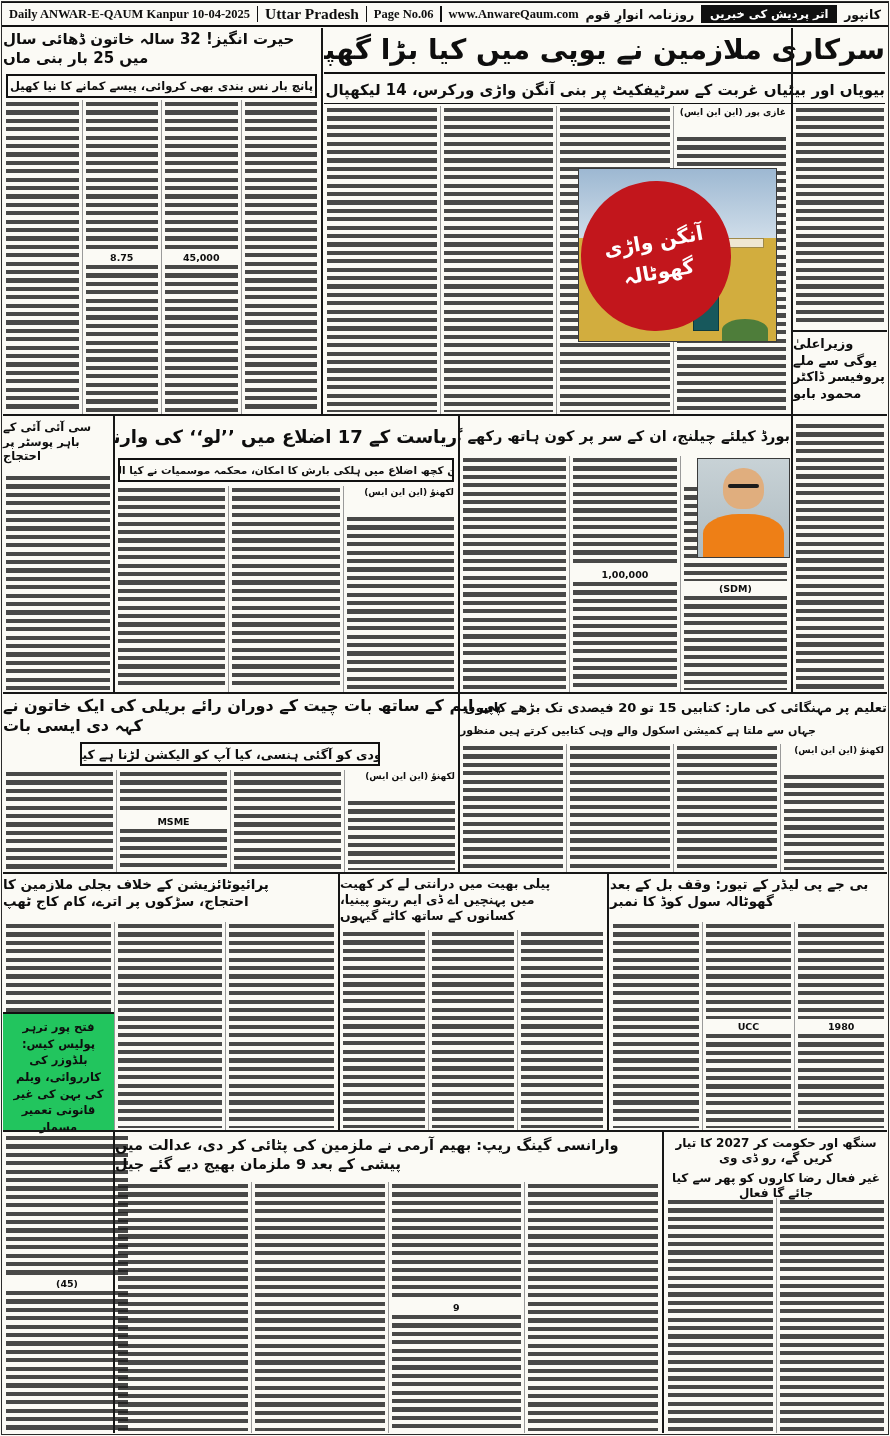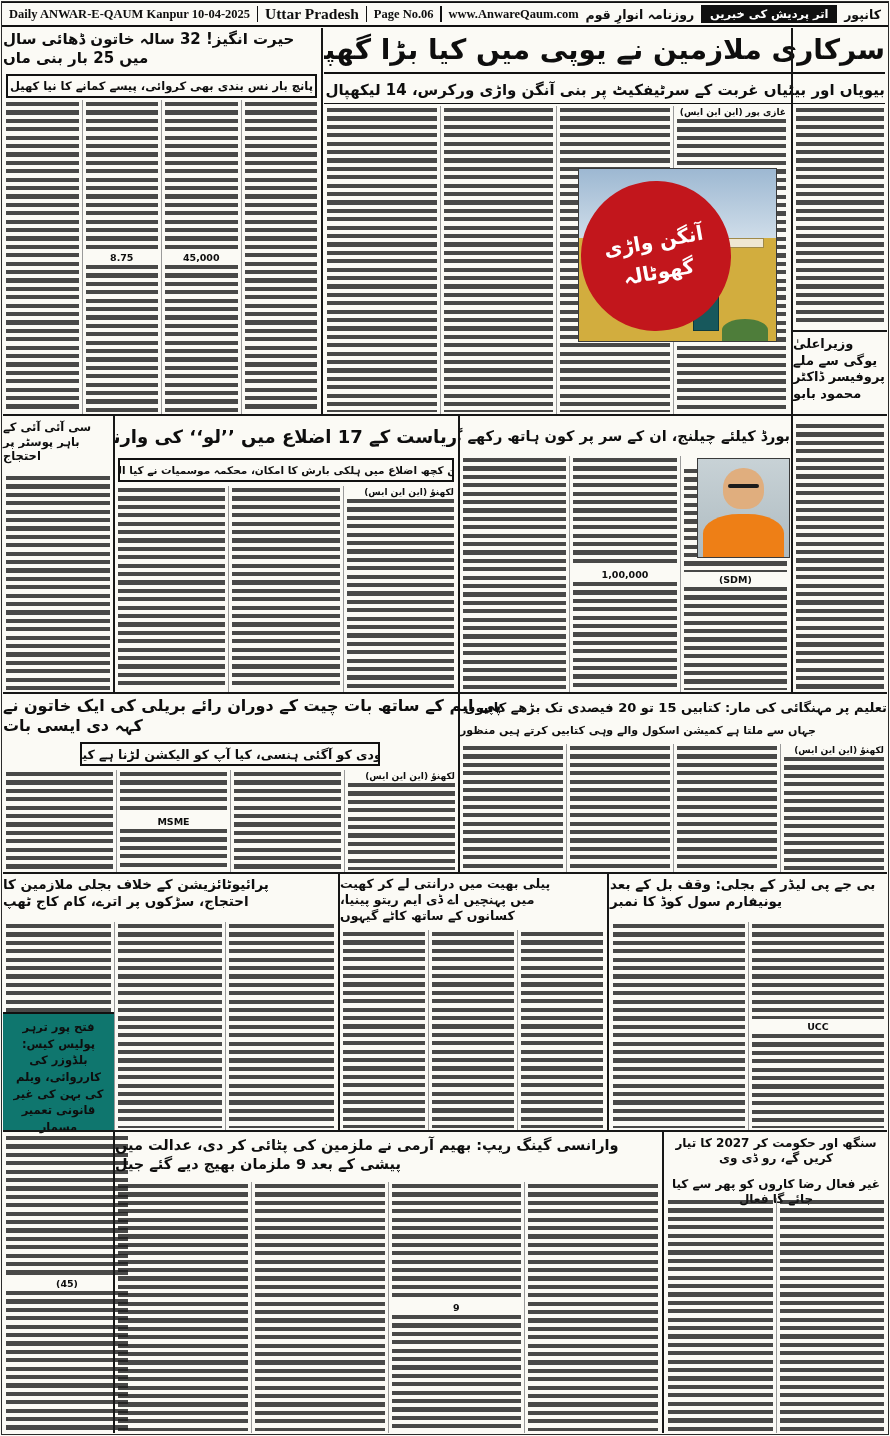--- a/index.html
+++ b/index.html
@@ -14,36 +14,36 @@
 .sep{width:1.5px;height:16px;background:#111}
 .h{position:absolute;font-weight:bold;direction:rtl;text-align:left;line-height:1.28}
 .nw{white-space:nowrap;overflow:hidden}
 .subbox{position:absolute;font-weight:bold;direction:rtl;text-align:center;border:2px solid #111;display:flex;align-items:center;justify-content:center;white-space:nowrap;overflow:hidden;background:#fbfaf5}
 .hr{position:absolute;height:2px;background:#171717}
 .vr{position:absolute;width:1.5px;background:#171717}
 .cols{position:absolute;display:flex;direction:rtl}
 .col{flex:1;display:flex;flex-direction:column;padding:1px 3px;min-width:0}
 .col:not(:last-child){border-left:1px solid #9a9a9a}
 .tx{flex:1;margin:1px 0;background:repeating-linear-gradient(to bottom,rgba(28,28,28,.8) 0 4.2px,rgba(0,0,0,0) 4.2px 8.4px)}
-.dl{font-size:9px;font-weight:bold;direction:rtl;text-align:right;white-space:nowrap;overflow:hidden;padding-bottom:1px}
+.dl{font-size:9px;font-weight:bold;direction:rtl;text-align:right;white-space:nowrap;overflow:hidden;padding-bottom:19px}
 .tok{font-size:9.5px;font-weight:bold;text-align:center;direction:ltr;padding:1px 0;white-space:nowrap;overflow:hidden}
 .photo{position:absolute;border:1px solid #3a3a3a;overflow:hidden}
 .p1{background:#a9c2d8}
 .p1-sky{position:absolute;left:0;top:0;right:0;height:40%;background:linear-gradient(#9db8d2,#cfdde9)}
 .p1-bldg{position:absolute;left:0;bottom:0;right:0;height:60%;background:#d2ad3e}
 .p1-band{position:absolute;left:6%;top:40%;width:88%;height:10px;background:#efe7d2;border:1px solid #9f8a4a}
 .p1-door{position:absolute;left:58%;bottom:6%;width:26px;height:44px;background:#17585c;border:1px solid #0d3a3d}
 .p1-bush{position:absolute;right:4%;bottom:0;width:46px;height:22px;background:#4e7d3a;border-radius:50% 50% 0 0}
 .badge-circle{position:absolute;left:2px;top:12px;width:150px;height:150px;border-radius:50%;background:#c2161c;color:#fff;display:flex;flex-direction:column;align-items:center;justify-content:center;gap:7px;transform:rotate(-10deg);font-weight:bold;font-size:20px;direction:rtl;text-align:center}
 .p2{background:linear-gradient(#c8d2d6,#aebbc1)}
 .p2-head{position:absolute;left:27%;top:9%;width:46%;height:42%;background:#e0ae7e;border-radius:48% 48% 42% 42%}
 .p2-glass{position:absolute;left:33%;top:25%;width:34%;height:4px;background:#1c1c1c;border-radius:2px}
 .p2-robe{position:absolute;left:6%;bottom:0;width:88%;height:44%;background:#ee7f16;border-radius:45% 45% 0 0}
-.overlay-art{position:absolute;background:#0f766e;border-top:2px solid #111;padding:5px 3px 2px;font-weight:bold;direction:rtl;text-align:center;line-height:1.45}
-.stack{position:absolute;display:flex;flex-direction:column;gap:10px}
+.overlay-art{position:absolute;background:#22c55e;border-top:2px solid #111;padding:5px 3px 2px;font-weight:bold;direction:rtl;text-align:center;line-height:1.45}
+.stack{position:absolute;display:flex;flex-direction:column;gap:4px}
 .s-line{font-weight:bold;direction:rtl;text-align:center;font-size:12px;line-height:1.28}
 </style>
 </head>
 <body>
 
 <div class="page">
   <div class="frame"></div>
 
   <header class="masthead">
     <span class="m-en">Daily ANWAR-E-QAUM Kanpur 10-04-2025</span>
@@ -239,22 +239,27 @@
       </div>
     <div class="col">
         <div class="tx"></div>
       </div>
     <div class="col">
         <div class="tx"></div>
       </div>
   </div>
   <div class="vr" style="left:607px;top:874px;height:256px"></div>
 
-  <div class="h" style="left:610px;top:876px;width:277px;height:44px;font-size:13.5px">بی جے پی لیڈر کے بجلی: وقف بل کے بعد یونیفارم سول کوڈ کا نمبر</div>
+  <div class="h" style="left:610px;top:876px;width:277px;height:44px;font-size:13.5px">بی جے پی لیڈر کے تیور: وقف بل کے بعد گھوٹالہ سول کوڈ کا نمبر</div>
   <div class="cols" style="left:610px;top:922px;width:277px;height:208px">
+    <div class="col">
+        <div class="tx"></div>
+        <div class="tok">1980</div>
+        <div class="tx"></div>
+      </div>
     <div class="col">
         <div class="tx"></div>
         <div class="tok">UCC</div>
         <div class="tx"></div>
       </div>
     <div class="col">
         <div class="tx"></div>
       </div>
   </div>
 

